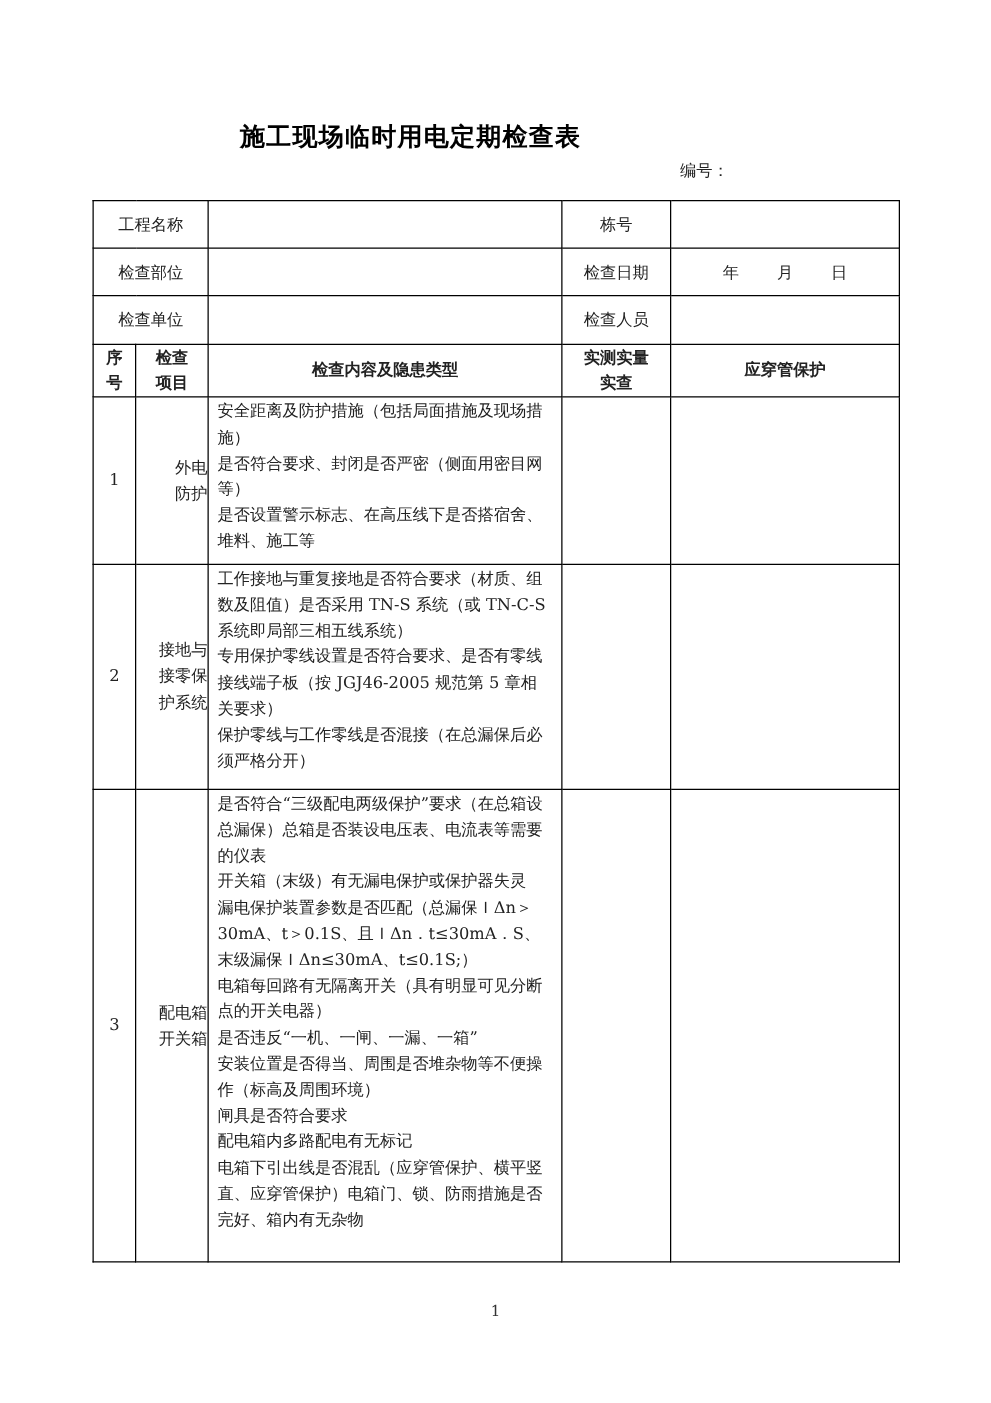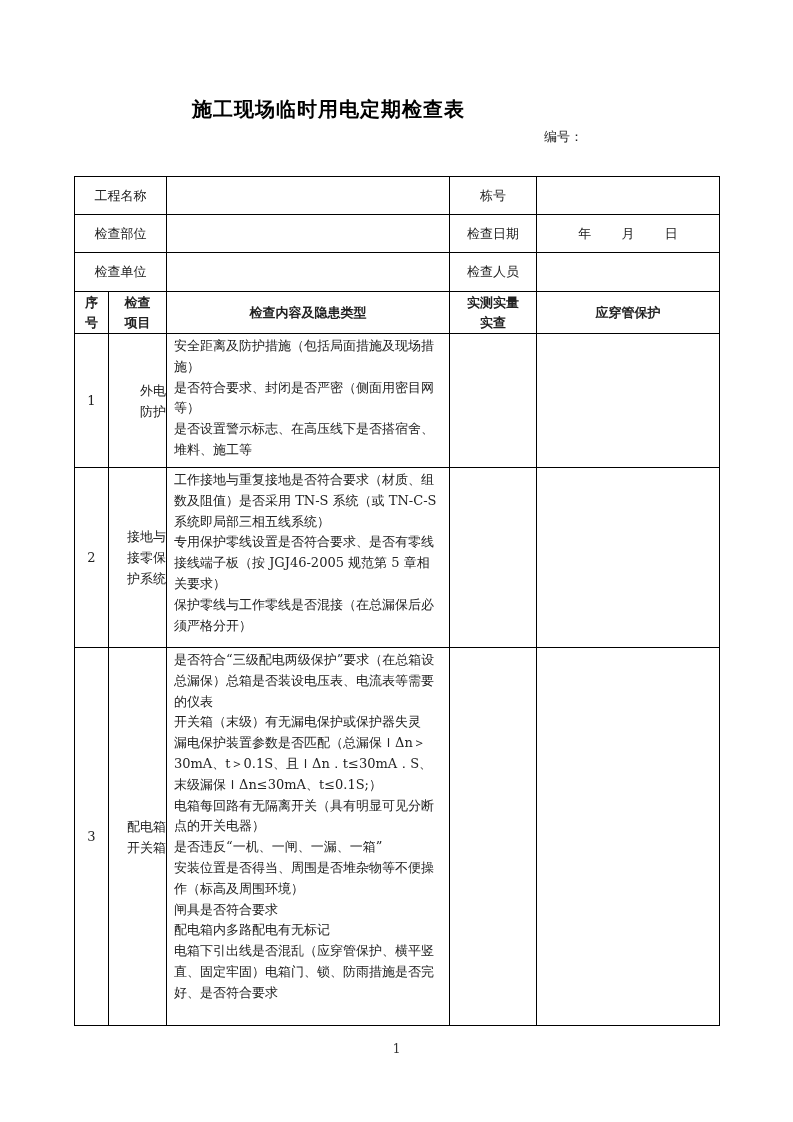--- a/index.html
+++ b/index.html
@@ -2,21 +2,21 @@
 <html><head>
   <meta charset="utf-8">
   <style>
     html, body { margin: 0; padding: 0; background: #ffffff; }
     body { width: 793px; height: 1122px; position: relative; overflow: hidden;
       font-family: "DejaVu Serif", "Liberation Serif", serif; color: #111; }
     .title { position: absolute; left: 0; top: 96px; width: 657px; text-align: center;
       font-family: "DejaVu Sans", "Liberation Sans", sans-serif; font-weight: bold;
       font-size: 20px; letter-spacing: 1px; color: #000; }
     .serial { position: absolute; left: 544px; top: 128px; font-size: 13px; color: #222; }
-    table.sheet { position: absolute; left: 74px; top: 176px; width: 645px;
+    table.sheet { position: absolute; left: 74px; top: 160px; width: 645px;
       border-collapse: collapse; table-layout: fixed; }
     table.sheet td { border: 1.3px solid #000; font-size: 13px; color: #222; padding: 0; vertical-align: middle; }
     .c { text-align: center; }
     .hdr { font-family: "DejaVu Sans", "Liberation Sans", sans-serif; font-weight: bold; font-size: 13px; color:#000; text-align: center; line-height: 20px; }
     .item { text-align: right; line-height: 21px; }
     .content { padding: 2px 7px 2px 7px !important; line-height: 20.8px; vertical-align: top !important; }
     .content div { white-space: normal; }
     .page-num { position: absolute; left: 0; width: 793px; top: 1042px; text-align: center; font-size: 12px; color: #333; }
     .date span { display: inline-block; }
   </style>
@@ -119,21 +119,21 @@
     </td>
     <td class="content" style="padding-top:12px">
       <div>是否符合“三级配电两级保护”要求（在总箱设总漏保）总箱是否装设电压表、电流表等需要的仪表</div>
       <div>开关箱（末级）有无漏电保护或保护器失灵</div>
       <div>漏电保护装置参数是否匹配（总漏保ＩΔn＞30mA、t＞0.1S、且ＩΔn．t≤30mA．S、末级漏保ＩΔn≤30mA、t≤0.1S;）</div>
       <div>电箱每回路有无隔离开关（具有明显可见分断点的开关电器）</div>
       <div>是否违反“一机、一闸、一漏、一箱”</div>
       <div>安装位置是否得当、周围是否堆杂物等不便操作（标高及周围环境）</div>
       <div>闸具是否符合要求</div>
       <div>配电箱内多路配电有无标记</div>
-      <div>电箱下引出线是否混乱（应穿管保护、横平竖直、固定牢固）电箱门、锁、防雨措施是否完好、是否符合要求</div>
+      <div>电箱下引出线是否混乱（应穿管保护、横平竖直、应穿管保护）电箱门、锁、防雨措施是否完好、箱内有无杂物</div>
     </td>
     <td></td>
     <td></td>
   </tr>
 </tbody>
   </table>
 
 <div class="page-num">1</div>
 
 </body></html>

